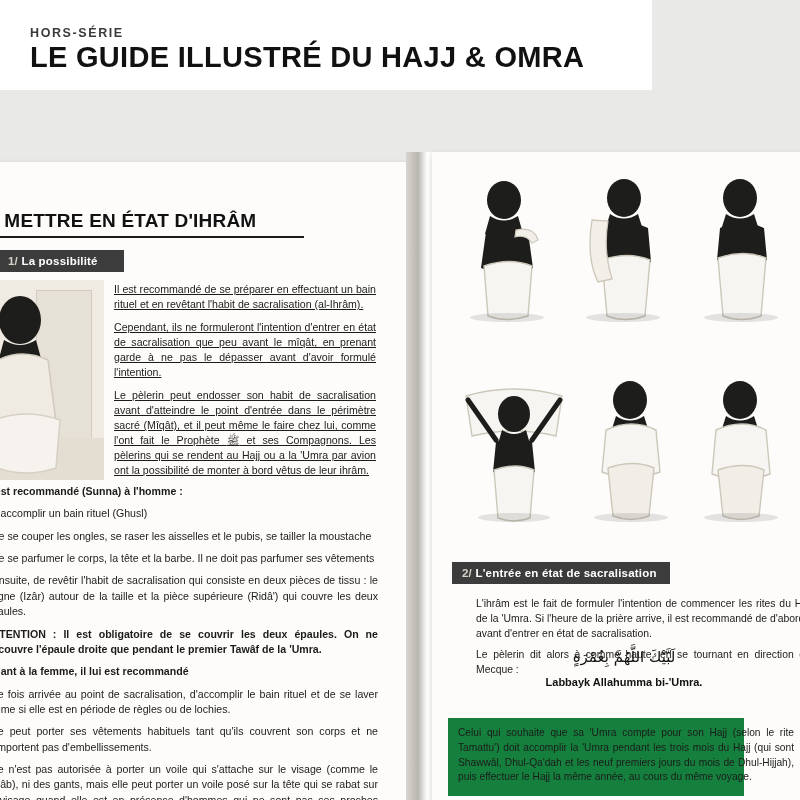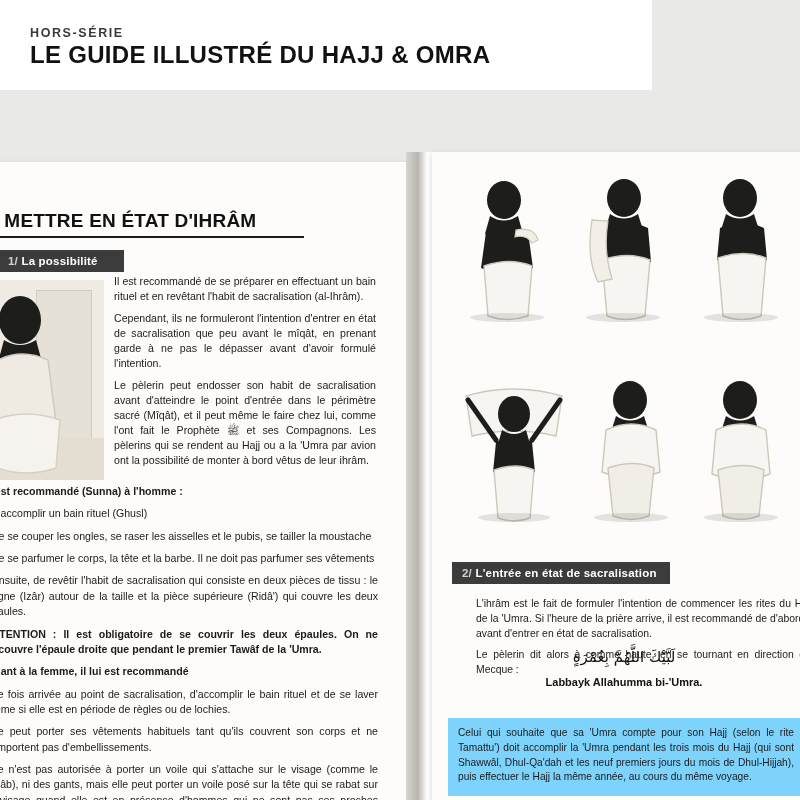--- a/index.html
+++ b/index.html
@@ -13,21 +13,21 @@
   .header{
     position:absolute;left:0;top:0;width:652px;height:90px;
     background:#ffffff;
   }
   .hdr-kicker{
     position:absolute;left:30px;top:26px;
     font-size:12.5px;letter-spacing:1.6px;font-weight:700;color:#3a3a3a;
   }
   .hdr-title{
     position:absolute;left:30px;top:41px;
-    font-size:24px;font-weight:800;letter-spacing:.3px;color:#111111;text-align:center;
+    font-size:29px;font-weight:800;letter-spacing:.3px;color:#111111;text-align:center;
   }
   
   .book{
     position:absolute;left:0;top:146px;width:800px;height:654px;
   }
   .page{
     position:absolute;top:0;background:#fdfcfa;
     box-shadow:0 2px 6px rgba(0,0,0,.12);
   }
   .page-left{
@@ -62,21 +62,21 @@
   .lp-img{
     position:absolute;left:-18px;top:118px;width:130px;height:200px;
     background:#efeae2;
   }
   .lp-img .floor{position:absolute;left:0;bottom:0;width:100%;height:42px;background:#e3ddd2;}
   .lp-img .door{position:absolute;left:62px;top:10px;width:54px;height:150px;background:#e6e1d7;border:1px solid #d2ccc0;}
   .lp-col{
     position:absolute;left:122px;top:112px;width:262px;
     font-size:10.6px;line-height:1.42;color:#1b1b1b;text-align:justify;
   }
-  .lp-col p{margin:0 0 7px 0;}
+  .lp-col p{margin:8px 0 7px 0;text-decoration:underline;}
   .lp-body{
     position:absolute;left:-6px;top:322px;width:392px;
     font-size:10.6px;line-height:1.45;color:#1b1b1b;text-align:justify;
   }
   .lp-body p{margin:0 0 7px 0;}
   .lp-body .b{font-weight:700;}
 
   
   .rp{position:absolute;left:0;top:0;width:376px;height:650px;overflow:hidden;}
   .fig-row{position:absolute;left:8px;width:362px;height:152px;}
@@ -98,22 +98,22 @@
   }
   .translit{
     position:absolute;left:16px;top:524px;width:352px;text-align:center;
     font-size:11px;font-weight:700;color:#111;
   }
   .translat{
     position:absolute;left:16px;top:540px;width:352px;text-align:center;
     font-size:10.2px;font-style:italic;color:#333;
   }
   .note{
-    position:absolute;left:16px;top:566px;width:352px;height:78px;
-    background:#7dd3fc;
+    position:absolute;left:16px;top:566px;width:296px;height:78px;
+    background:#15803d;
   }
   .note-inner{
     position:absolute;left:10px;top:8px;width:336px;
     font-size:10.2px;line-height:1.45;color:#1b1b1b;text-align:justify;
   }
 </style>
 </head>
 <body>
 
 <div class="header">

